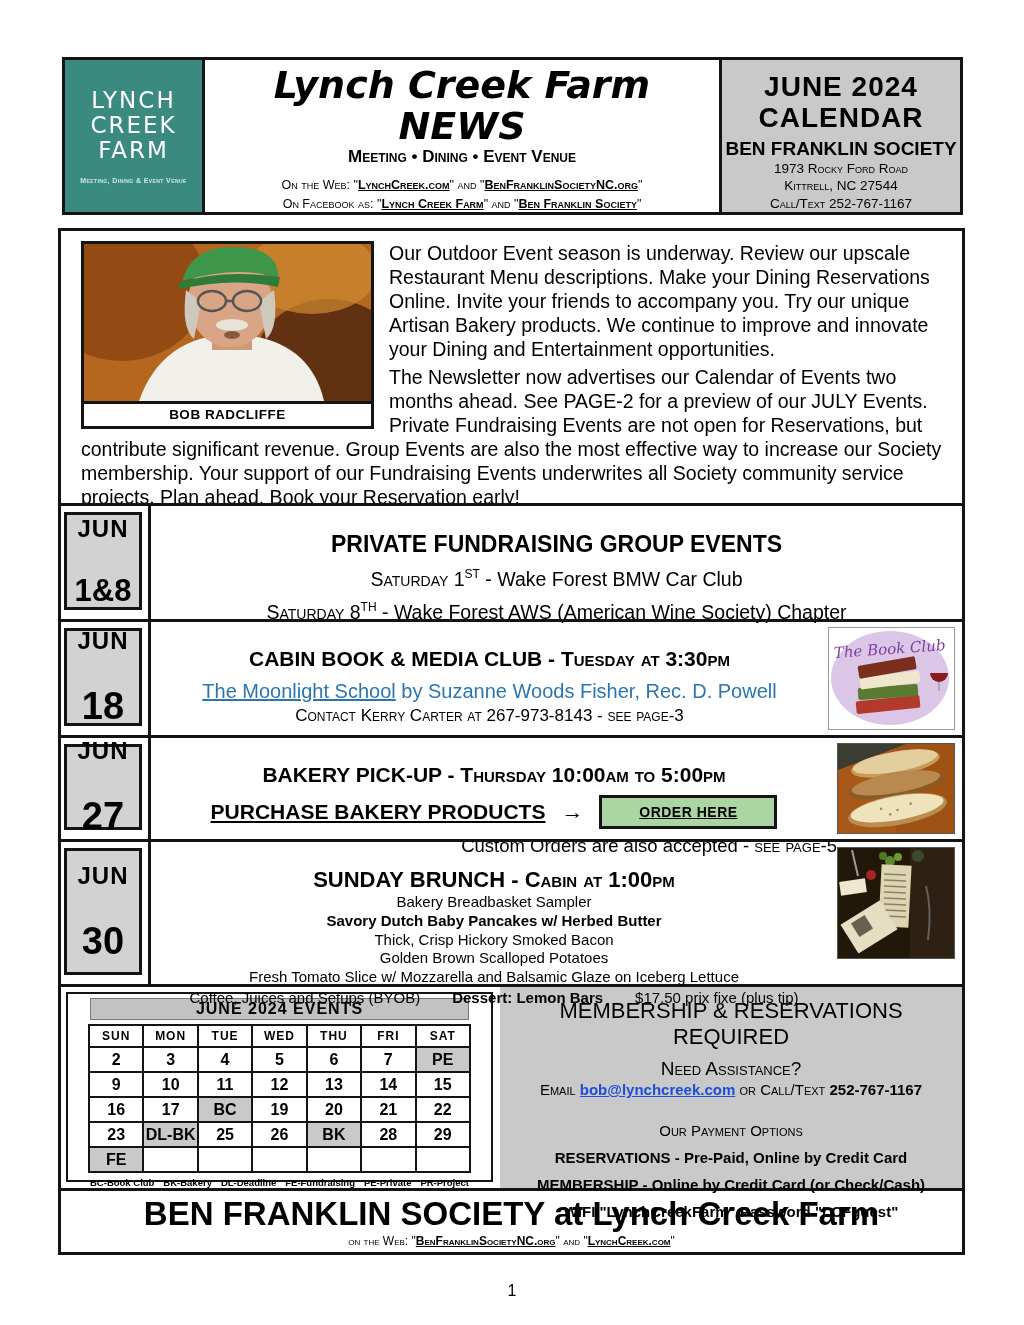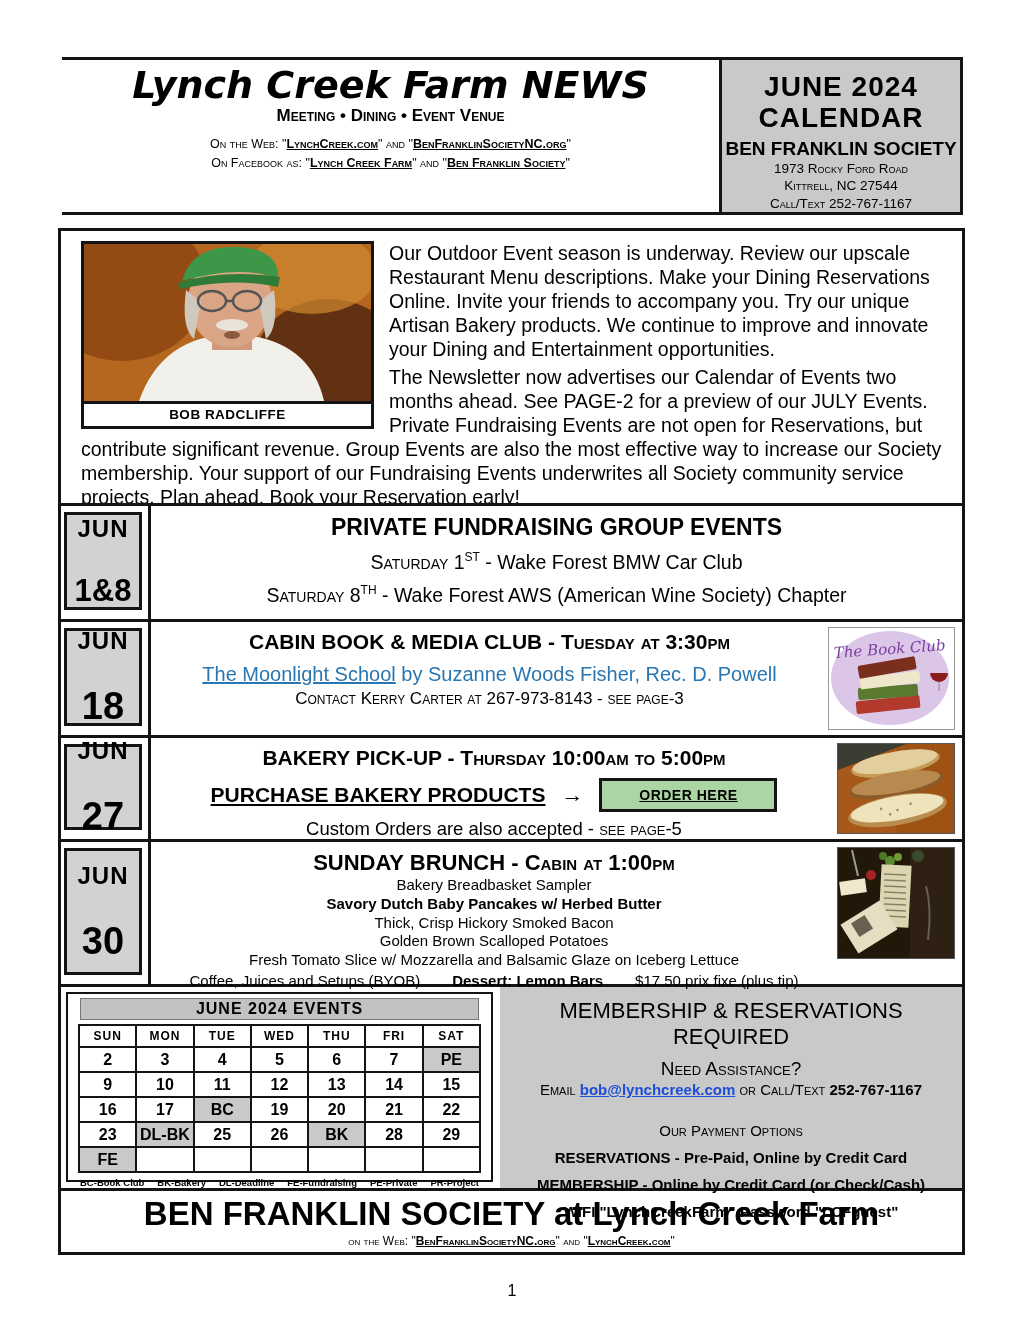--- a/index.html
+++ b/index.html
@@ -35,53 +35,53 @@
   .intro p { margin:0 0 4px; font-size:19.5px; line-height:24px; }
 
   .event { border-top:3px solid #141414; display:flex; position:relative; }
   .e1 { height:116px; } .e2 { height:116px; } .e3 { height:104px; } .e4 { height:145px; }
   .date-col { width:90px; border-right:3px solid #141414; flex-shrink:0; padding:6px 6px 9px 3px; }
   .date-box { height:100%; background:#d2d2d2; border:3px solid #141414; text-align:center;
               display:flex; flex-direction:column; justify-content:center;gap:32px; }
   .date-month { font-size:24px; font-weight:bold; letter-spacing:1px; }
   .date-day { font-size:38px; font-weight:bold; line-height:1.05; }
   .date-day.small { font-size:31px; }
-  .event-body { flex:1; text-align:center; padding-top:8px; position:relative; }
+  .event-body { flex:1; text-align:center; padding-top:25px; position:relative; }
   .event-title { font-size:23px; font-weight:bold; }
   .e2 .event-title, .e3 .event-title { font-size:21px; }
   .e4 .event-title { font-size:22px; }
   .event-line { font-size:19.5px; margin-top:9px; }
   sup { font-size:12px; }
 
   .book-line { color:#2a76b0; font-size:20px; margin-top:9px; }
   .book-title { text-decoration:underline; cursor:pointer; }
   .contact-line { font-size:17px; margin-top:3px; }
   .event-img { flex-shrink:0; margin:5px 7px 6px 0; border:1px solid #555; background:#fff; overflow:hidden; }
   .img-book { width:127px; height:103px; border:1px solid #999; }
   .img-bread { width:118px; height:91px; }
   .img-brunch { width:118px; height:112px; }
 
   .purchase-row { display:flex; justify-content:center; align-items:center; gap:16px; margin-top:8px; }
   .purchase-label { font-size:21px; font-weight:bold; text-decoration:underline; }
   .arrow { font-size:22px; font-weight:bold; }
   .btn { background:#abd6a4; border:3px solid #141414; font-weight:bold; text-decoration:underline;
          font-size:14px; letter-spacing:.5px; padding:6px 0; width:178px; text-align:center; cursor:pointer; }
-  .custom-line { font-size:18.5px; margin-top:6px; }
+  .custom-line { font-size:18.5px; margin-top:6px;text-align:right; }
 
   .menu-wrap { width:640px; margin:0 auto; }
   .menu-line { font-size:15px; line-height:1.25; }
   .menu-line.bold { font-weight:bold; }
   .byob-row { font-size:15px; margin-top:2px; display:flex; justify-content:center; gap:32px; }
   .byob-row .dessert { font-weight:bold; }
   .book-here { position:absolute; right:14px; top:44px; }
 
   
   .bottom { border-top:3px solid #141414; display:flex; height:204px; }
   .cal-col { width:432px; padding:5px 0 6px 5px; overflow:hidden; }
-  .cal-outer { height:100%; border:2px solid #141414; padding:4px 10px; display:flex; flex-direction:column; }
+  .cal-outer { height:100%; border:2px solid #141414; padding:4px 20px; display:flex; flex-direction:column; }
   .cal-title { background:#c2c2c2; border:1px solid #777; text-align:center; font-size:16px; font-weight:bold;
                letter-spacing:1px; padding:1px 0; margin:0 2px 4px; }
   .cal-table { width:100%; border-collapse:collapse; table-layout:fixed; }
   .cal-table th, .cal-table td { border:2.5px solid #141414; text-align:center; }
   .cal-table th { font-size:12px; letter-spacing:1px; padding:3px 0; }
   .cal-table td { font-size:16px; font-weight:bold; padding:2px 0; height:25px; }
   .cal-table td.hl { background:#c9c9c9; }
   .cal-legend { display:flex; justify-content:space-between; font-size:9.5px; font-weight:bold; padding:4px 2px 0; }
 
   .membership { flex:1; background:#c9c9c9; margin-left:7px; text-align:center; padding-top:11px; }
@@ -98,20 +98,28 @@
   .footer-links { font-size:12px; margin-top:1px; }
 
   .page-num { position:absolute; left:0; right:0; top:1282px; text-align:center; font-size:16px; }
 </style>
 </head>
 <body>
 
 <div class="page">
 
   <div class="header">
+    <div class="logo-box">
+      <div class="logo-name">
+        <div>LYNCH</div>
+        <div>CREEK</div>
+        <div>FARM</div>
+      </div>
+      <div class="logo-tagline sc">Meeting, Dining &amp; Event Venue</div>
+    </div>
 
     <div class="masthead">
       <div class="mast-title">Lynch Creek Farm NEWS</div>
       <div class="mast-tagline sc">Meeting • Dining • Event Venue</div>
       <div class="mast-links sc">
         <div><span>On the Web: "</span><a>LynchCreek.com</a><span>" and "</span><a>BenFranklinSocietyNC.org</a><span>"</span></div>
         <div><span>On Facebook as: "</span><a>Lynch Creek Farm</a><span>" and "</span><a>Ben Franklin Society</a><span>"</span></div>
       </div>
     </div>
 

